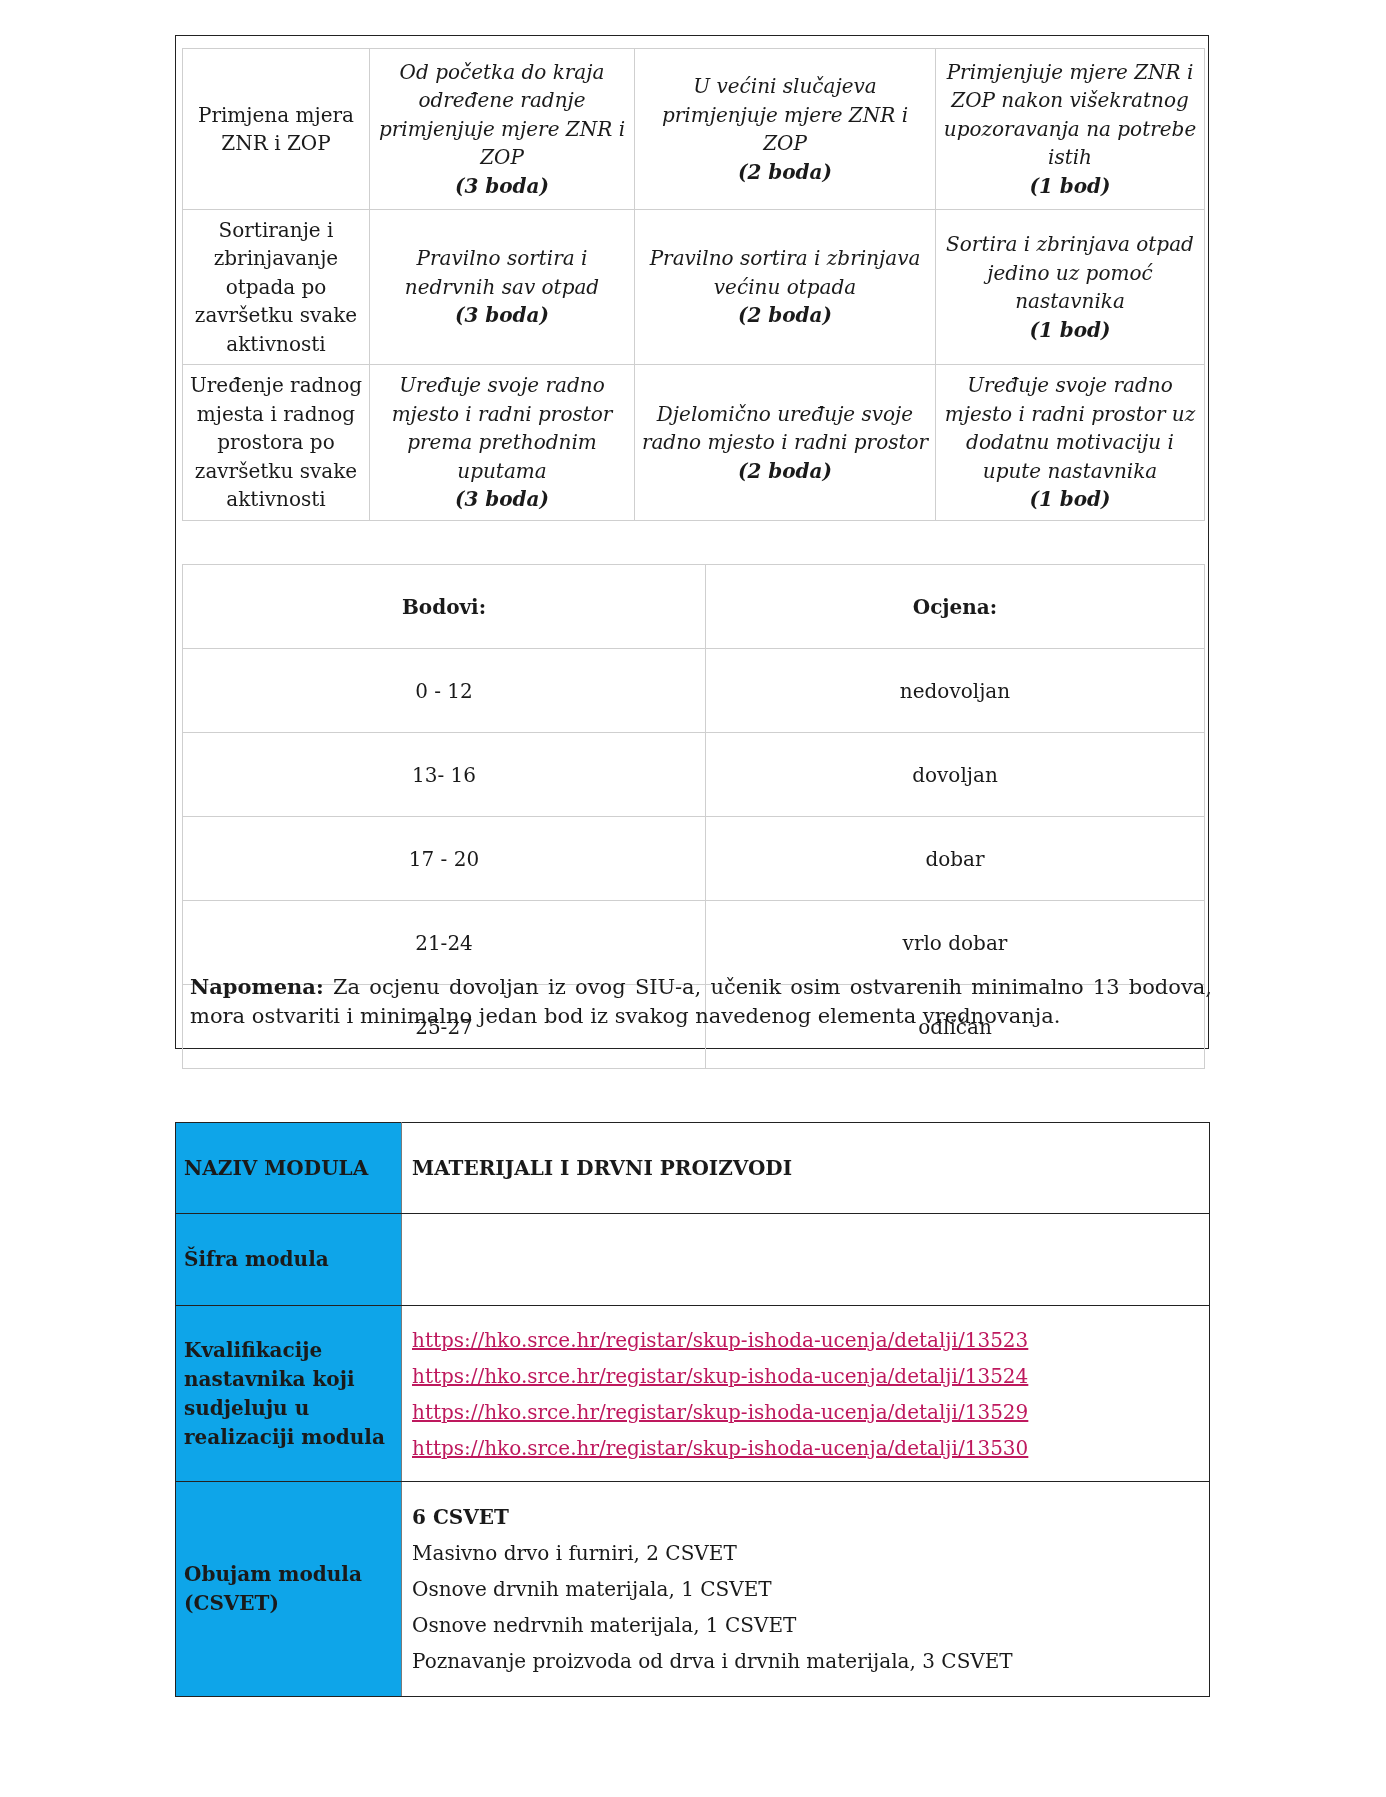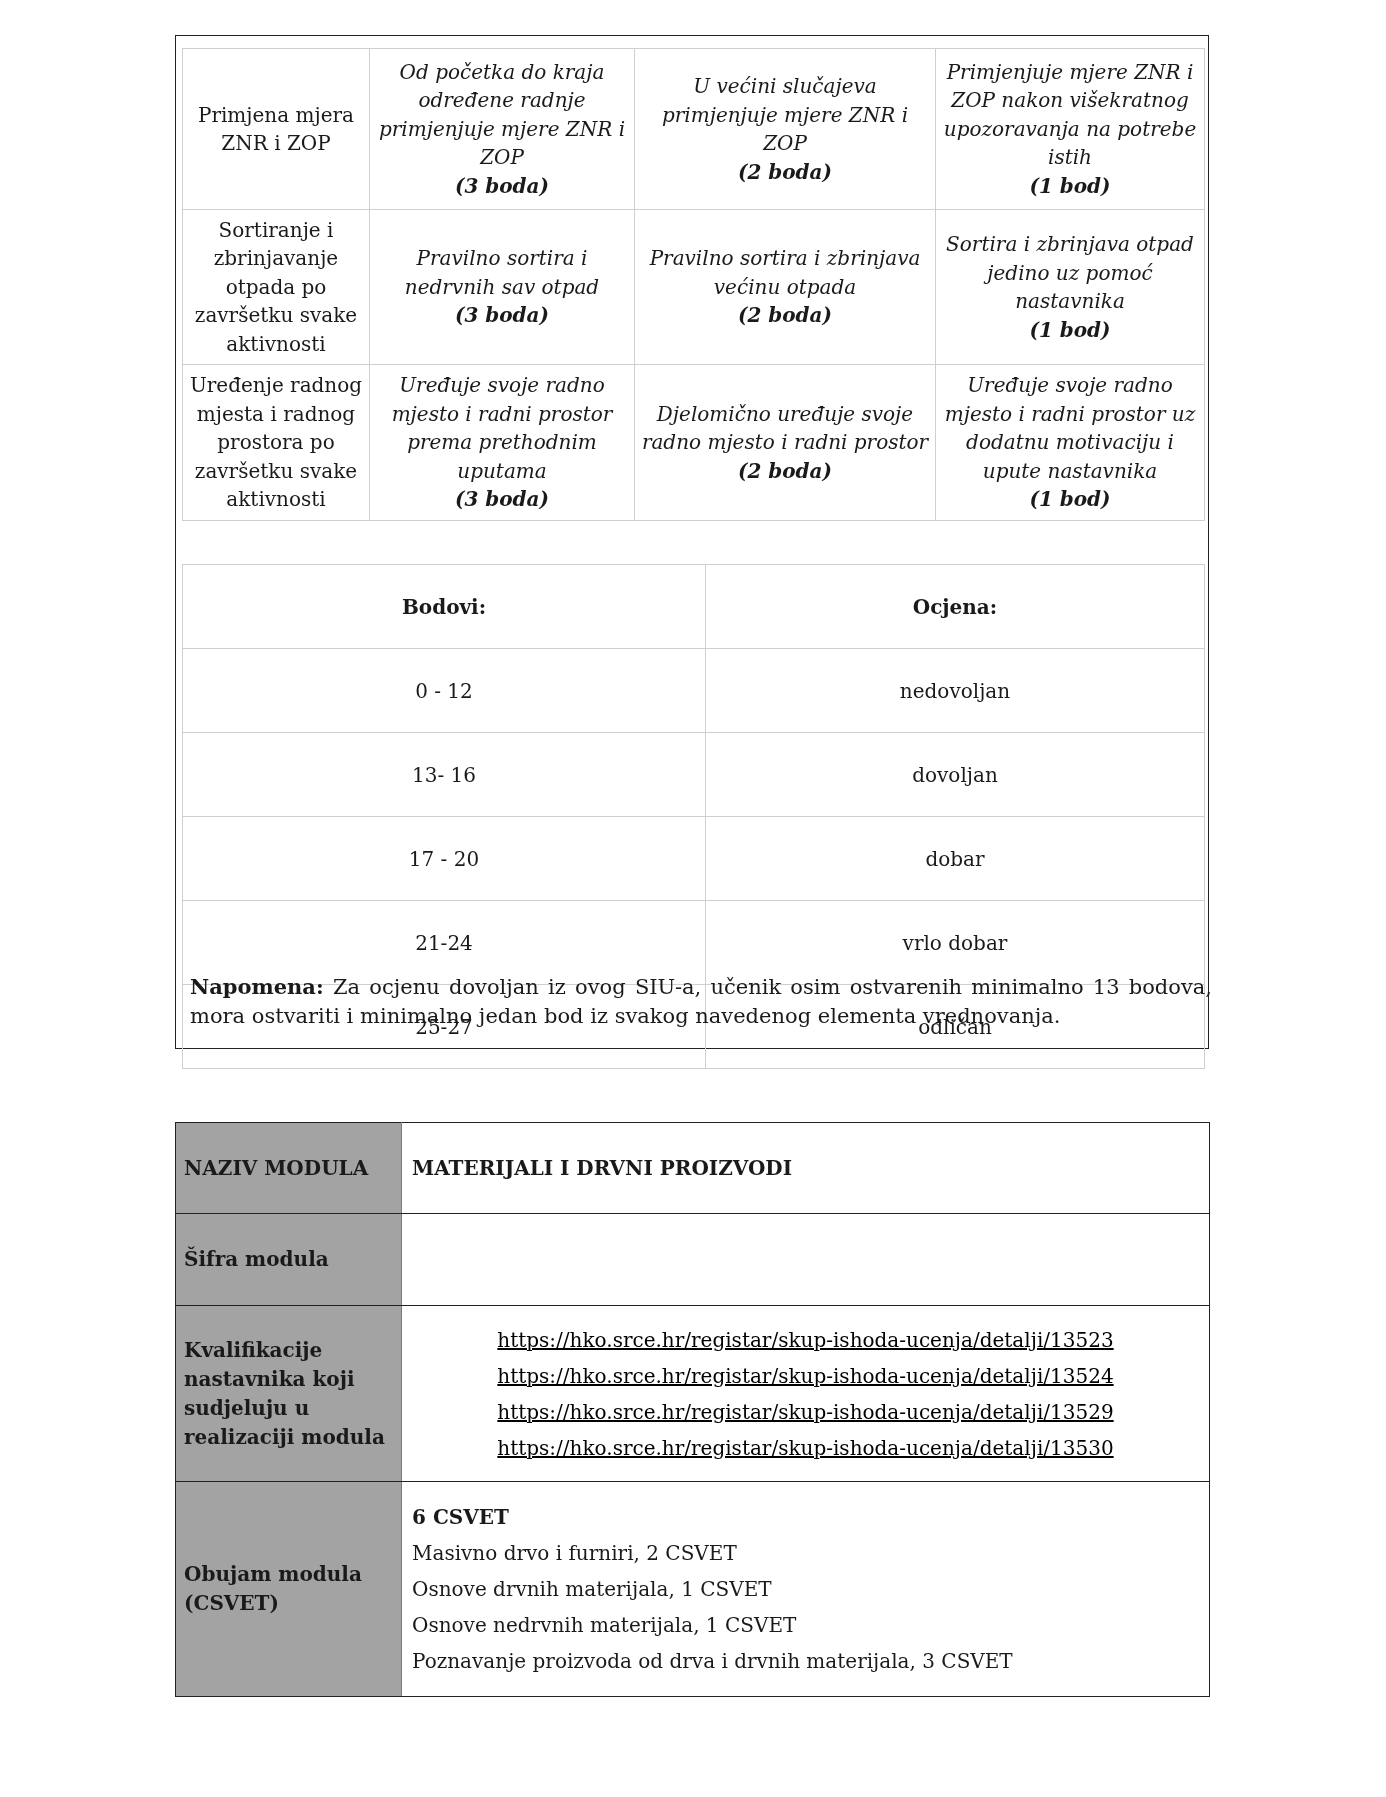--- a/index.html
+++ b/index.html
@@ -38,31 +38,31 @@
   .note b { font-weight: bold; }
   .box2 {
     position: absolute; left: 175px; top: 1122px; width: 1034px;
     border-collapse: collapse; table-layout: fixed;
   }
   .box2 td {
     border: 1.5px solid #222; vertical-align: middle;
     font-size: 20px; line-height: 29px;
   }
   .box2 td.lbl {
-    background: #a3a3a3; font-weight: bold; width: 210px;
+    background: #0ea5e9; font-weight: bold; width: 210px;
     padding: 0 8px; border-right: 1.5px solid #7a7a7a;
   }
   .box2 td.val { padding: 0 10px; }
   .box2 tr.r-name td { height: 90px; }
   .box2 tr.r-code td { height: 91px; }
   .box2 tr.r-qual td { height: 175px; }
   .box2 tr.r-vol td { height: 214px; }
   .box2 tr.r-name td.val { font-weight: bold; }
   .link {
-    display: block; color: #000000; text-decoration: underline; line-height: 36px; text-align: center;
+    display: block; color: #be185d; text-decoration: underline; line-height: 36px;
   }
   .vol-line { display: block; line-height: 36px; }
   .vol-total { font-weight: bold; }
 </style>
 </head>
 <body>
 
 <div class="box1">
   <table class="rubric">
     <colgroup>

